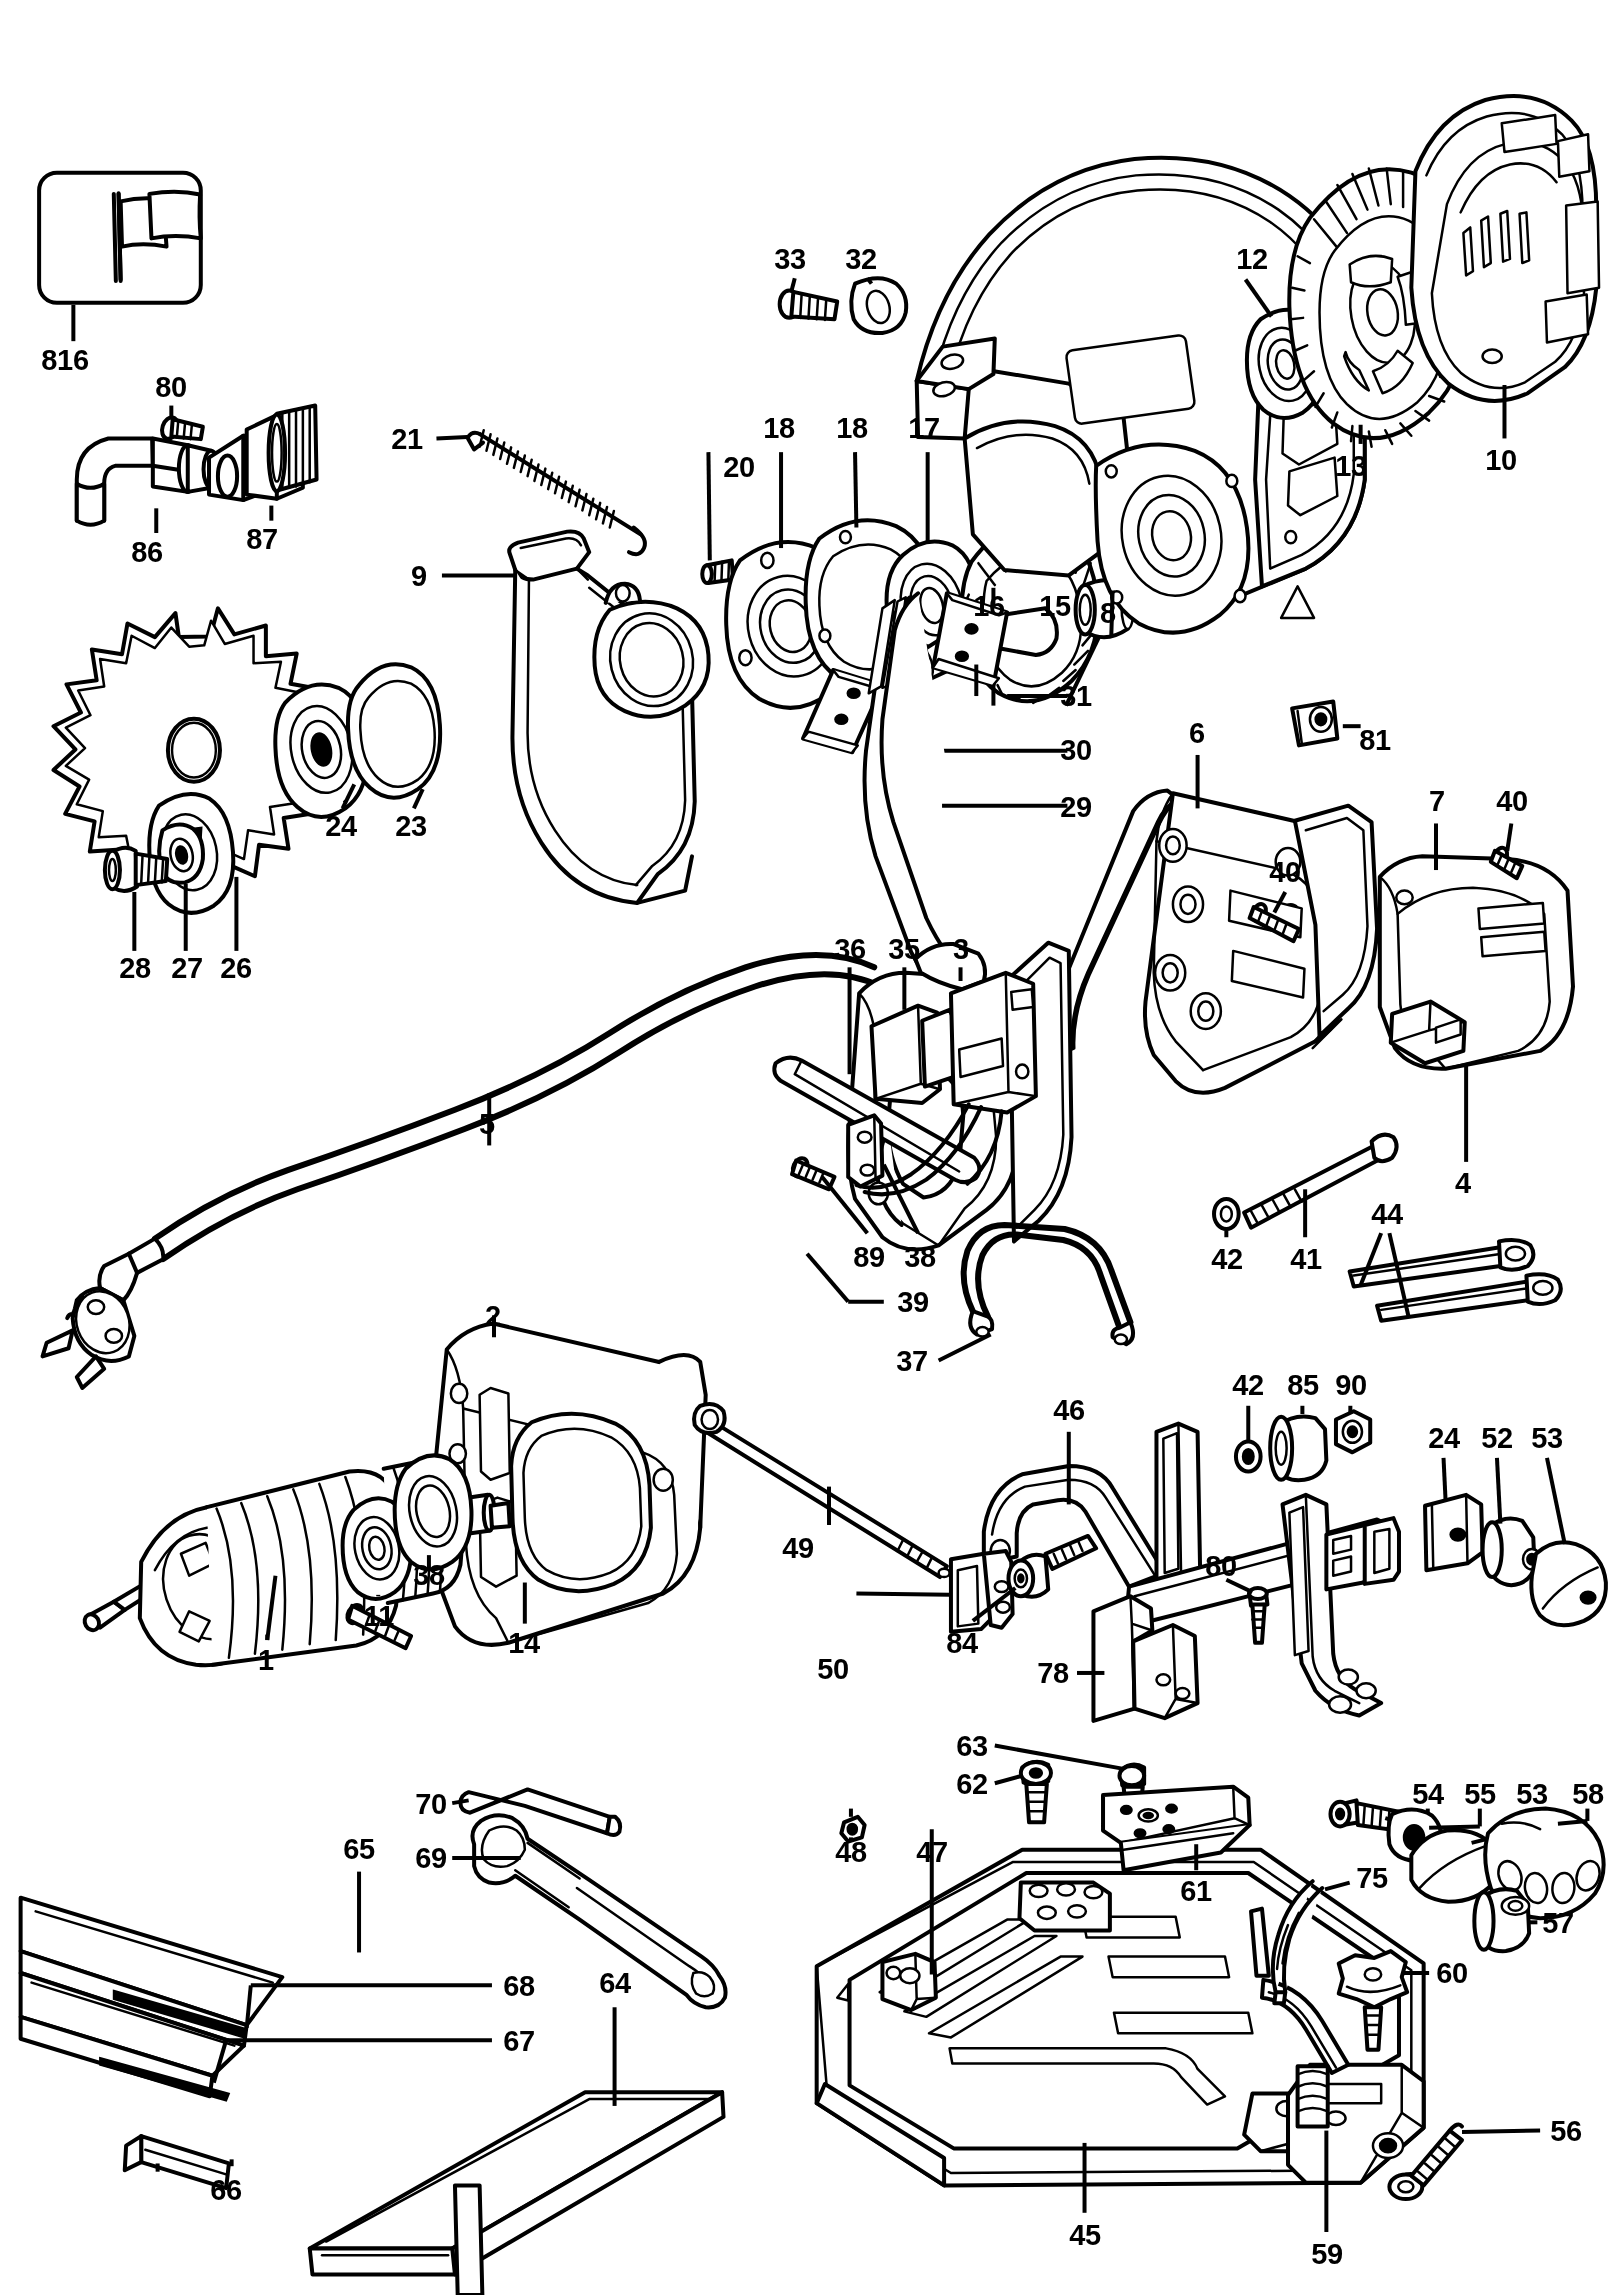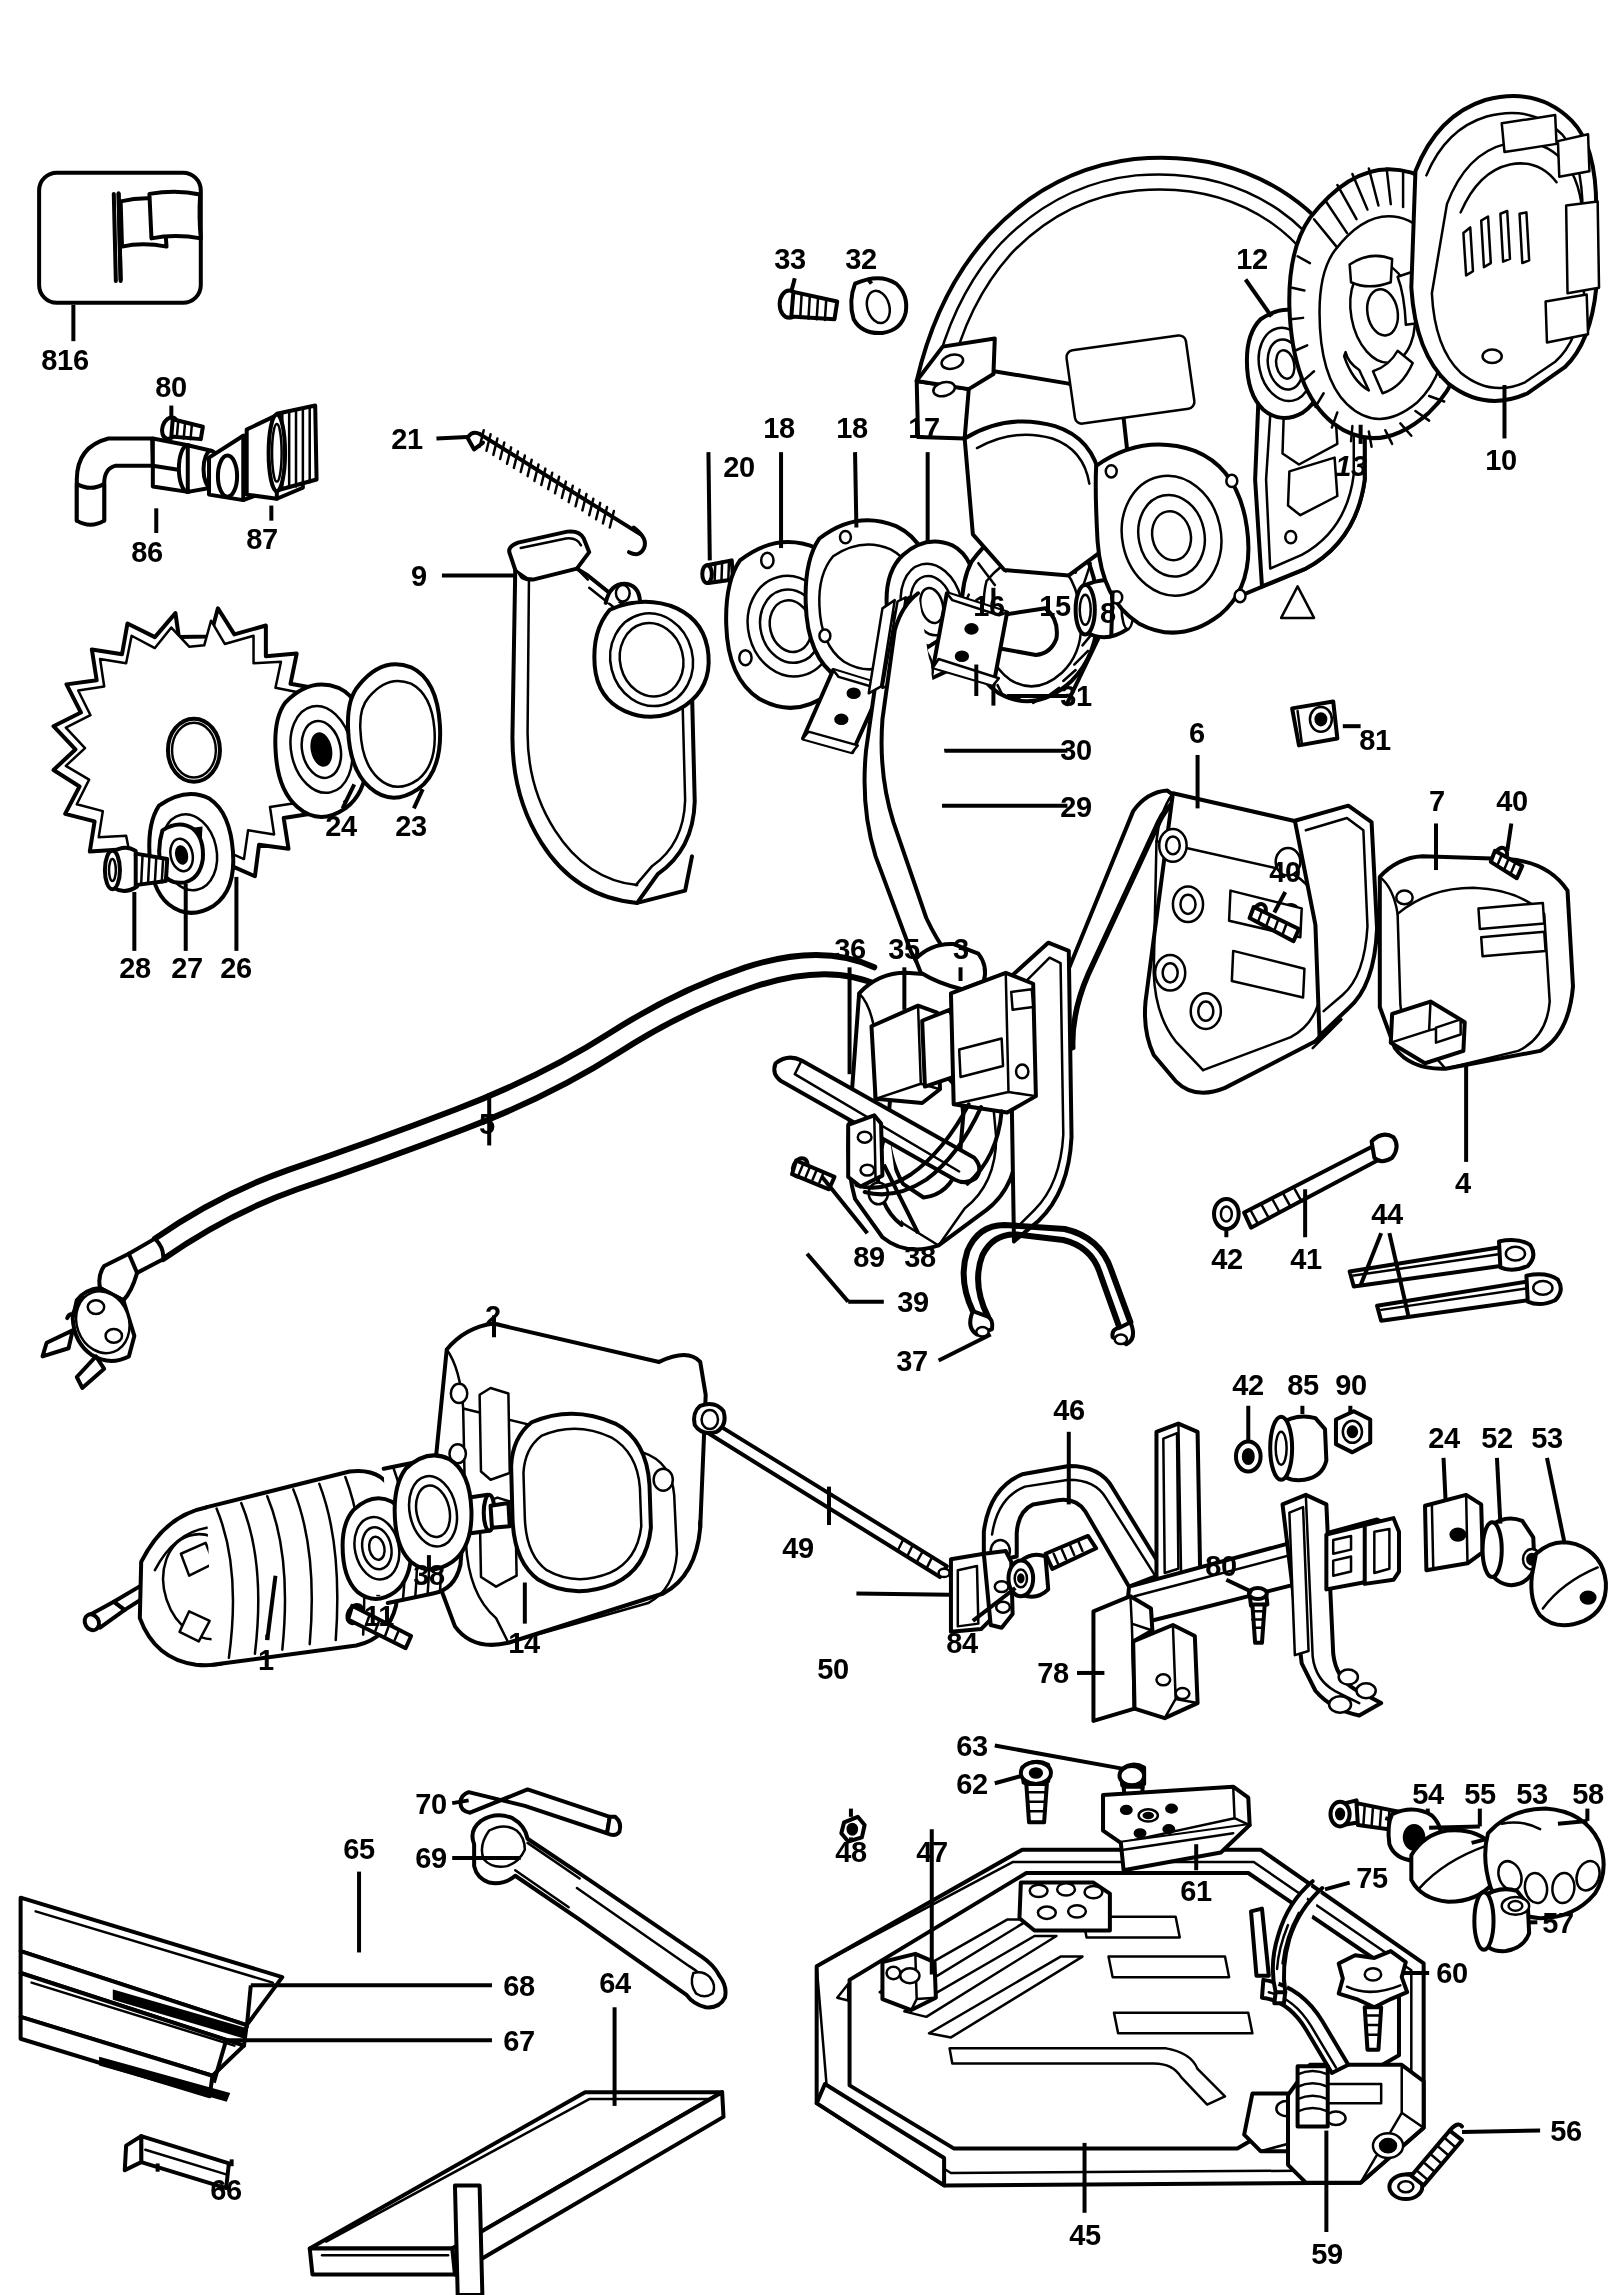--- a/index.html
+++ b/index.html
@@ -1016,21 +1016,21 @@
   <div class="callout cal-ctr" style="left:419px;top:576px;">9</div>
   <div class="callout cal-ctr" style="left:739px;top:431px;margin-top:36px;">20</div>
   <div class="callout cal-ctr" style="left:779px;top:428px;">18</div>
   <div class="callout cal-ctr" style="left:852px;top:428px;">18</div>
   <div class="callout cal-ctr" style="left:924px;top:428px;">17</div>
   <div class="callout cal-ctr" style="left:989px;top:606px;">16</div>
   <div class="callout cal-ctr" style="left:1055px;top:606px;">15</div>
   <div class="callout cal-ctr" style="left:790px;top:259px;">33</div>
   <div class="callout cal-ctr" style="left:861px;top:259px;">32</div>
   <div class="callout cal-ctr" style="left:1252px;top:259px;">12</div>
-  <div class="callout cal-ctr" style="left:1351px;top:466px;font-style:italic;">13</div>
+  <div class="callout cal-ctr" style="left:1351px;top:466px;">13</div>
   <div class="callout cal-ctr" style="left:1501px;top:460px;">10</div>
   <div class="callout cal-ctr" style="left:1108px;top:613px;">8</div>
   <div class="callout cal-ctr" style="left:1076px;top:696px;">31</div>
   <div class="callout cal-ctr" style="left:1076px;top:750px;">30</div>
   <div class="callout cal-ctr" style="left:1076px;top:807px;">29</div>
   <div class="callout cal-ctr" style="left:1197px;top:733px;">6</div>
   <div class="callout cal-ctr" style="left:1375px;top:740px;">81</div>
   <div class="callout cal-ctr" style="left:1437px;top:801px;">7</div>
   <div class="callout cal-ctr" style="left:1512px;top:801px;">40</div>
   <div class="callout cal-ctr" style="left:1285px;top:872px;">40</div>

